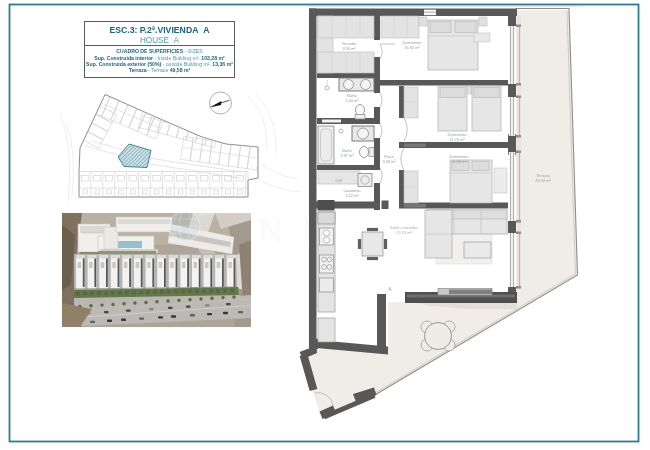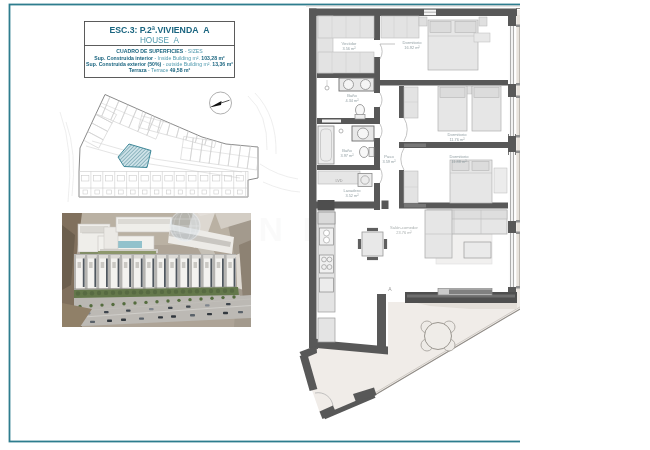--- a/index.html
+++ b/index.html
@@ -1,16 +1,16 @@
 <!DOCTYPE html>
 <html><head>
 <meta charset="utf-8">
 <style>
 html,body{margin:0;padding:0;background:#ffffff;}
-#sheet{position:relative;width:520px;height:450px;background:#ffffff;overflow:hidden;}
+#sheet{position:relative;width:650px;height:450px;background:#ffffff;overflow:hidden;}
 </style>
 </head>
 <body>
 <div id="sheet">
 <svg width="650" height="450" viewBox="0 0 650 450" xmlns="http://www.w3.org/2000/svg">
 
 <rect x="9.5" y="4.5" width="629" height="437" fill="none" stroke="#2e7d8e" stroke-width="1.8"></rect>
 
 <g>
 <rect x="84.5" y="21.5" width="150" height="56" fill="#ffffff" stroke="#4a4a4a" stroke-width="0.9"></rect>

